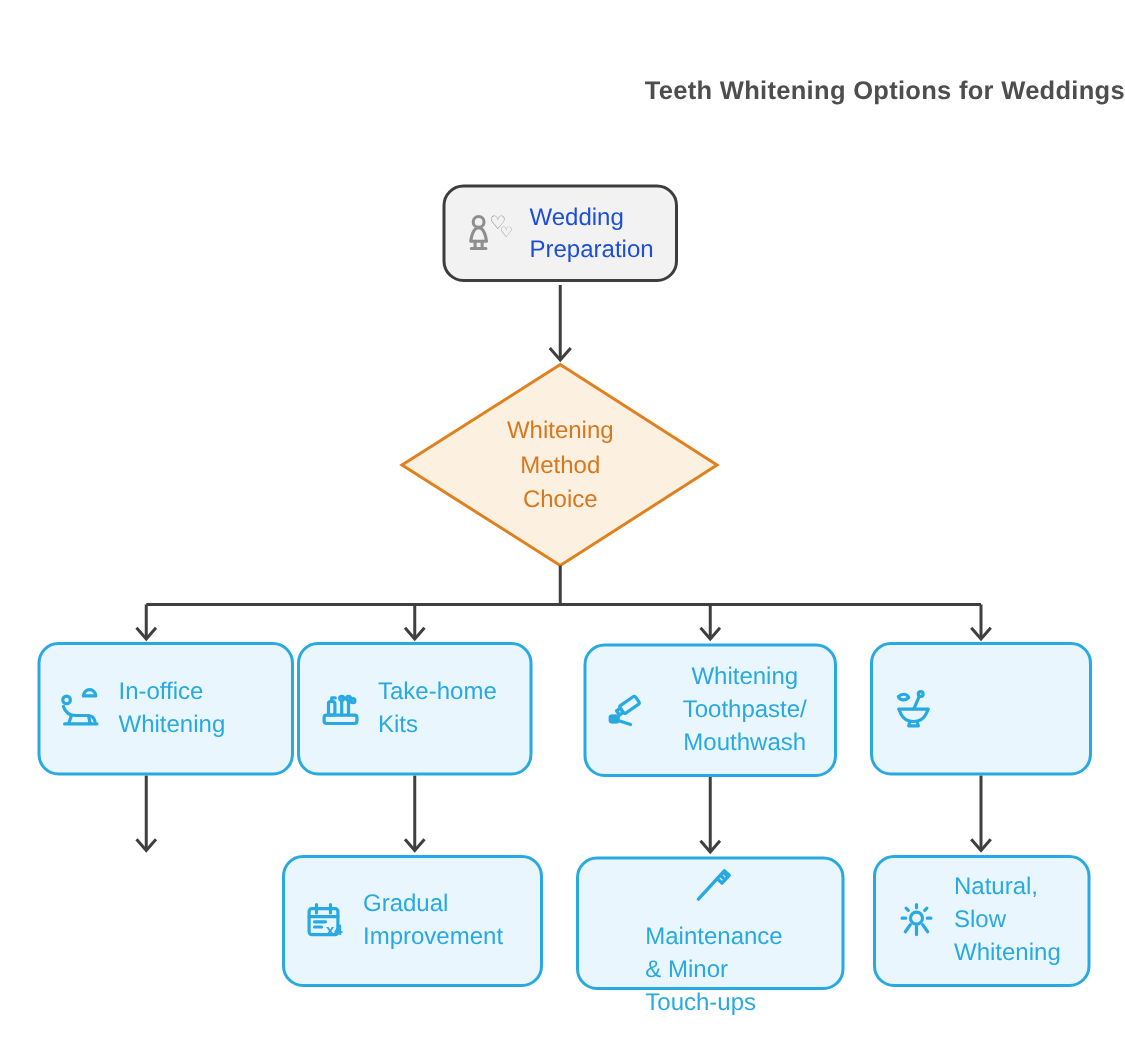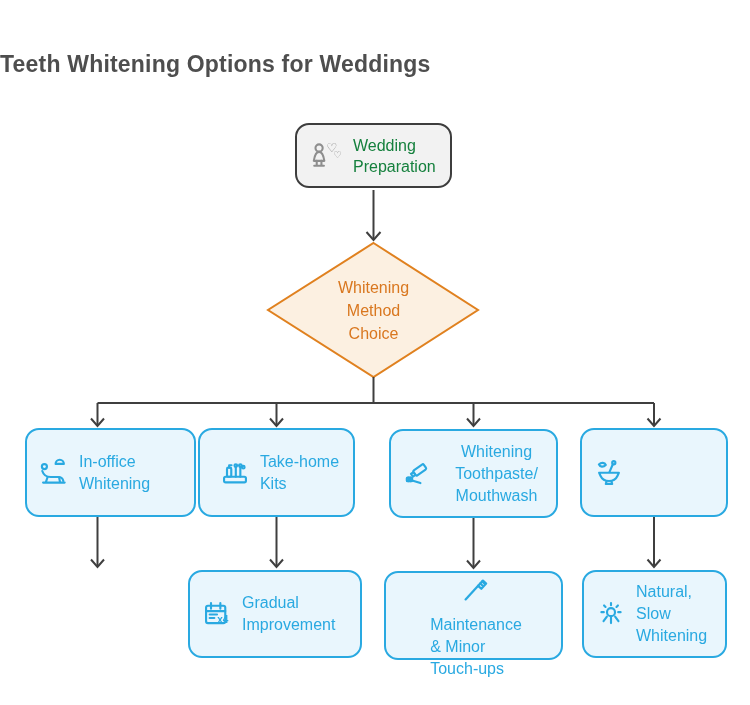--- a/index.html
+++ b/index.html
@@ -1,43 +1,43 @@
 <!DOCTYPE html>
 <html><head>
 <meta charset="utf-8">
 <style>
   html,body { margin:0; padding:0; background:#ffffff; }
   body { width:750px; height:705px; font-family:"Liberation Sans", sans-serif; }
   .canvas { position:relative; width:750px; height:705px; background:#ffffff; overflow:hidden; }
 
-  .title { position:absolute; top:51px; left:0; width:750px; text-align:left;
-           font-size:23px; font-weight:600; color:#4E4E4E; letter-spacing:.2px; }
+  .title { position:absolute; top:51px; left:0; width:750px; text-align:right;
+           font-size:17px; font-weight:600; color:#4E4E4E; letter-spacing:.2px; }
 
   svg.flow { position:absolute; left:0; top:0; }
 
   .node-root { position:absolute; left:295px; top:123px; width:157px; height:65px;
                background:#F2F2F2; border:2px solid #3D3D3D; border-radius:14px;
                display:flex; align-items:center; gap:9px; padding:0 6px 0 11px;
                box-sizing:border-box; }
-  .node-root .label { color:#15803d; font-size:16px; line-height:21px;
+  .node-root .label { color:#1d4ed8; font-size:16px; line-height:21px;
                       font-weight:500; white-space:pre-line; }
 
   .diamond-label { position:absolute; left:303px; top:276px; width:141px;
                    text-align:center; color:#D9771F; font-size:16px; line-height:23px;
                    font-weight:500; white-space:pre-line; }
 
   .card { position:absolute; background:#E9F6FD; border:2px solid #29A9E1;
           border-radius:14px; display:flex; align-items:center; gap:9px;
           padding:0 6px 0 11px; box-sizing:border-box; color:#29A9E1; }
   .card .label { font-size:16px; line-height:22px; font-weight:500; white-space:pre-line; }
   .card.center .label { flex:1; text-align:center; }
   .card svg { flex:0 0 auto; }
 
   .o1 { left:25px;  top:428px; width:171px; height:89px; }
-  .o2 { left:198px; top:428px; width:157px; height:89px;justify-content:center; }
+  .o2 { left:198px; top:428px; width:157px; height:89px; }
   .o3 { left:389px; top:429px; width:169px; height:89px; }
   .o4 { left:580px; top:428px; width:148px; height:89px; }
   .u1 { left:25px;  top:570px; width:145px; height:88px; }
   .u2 { left:188px; top:570px; width:174px; height:88px; }
   .u3 { left:384px; top:571px; width:179px; height:89px;flex-direction:column; }
   .u4 { left:582px; top:570px; width:145px; height:88px; }
 </style>
 </head>
 <body>
 

